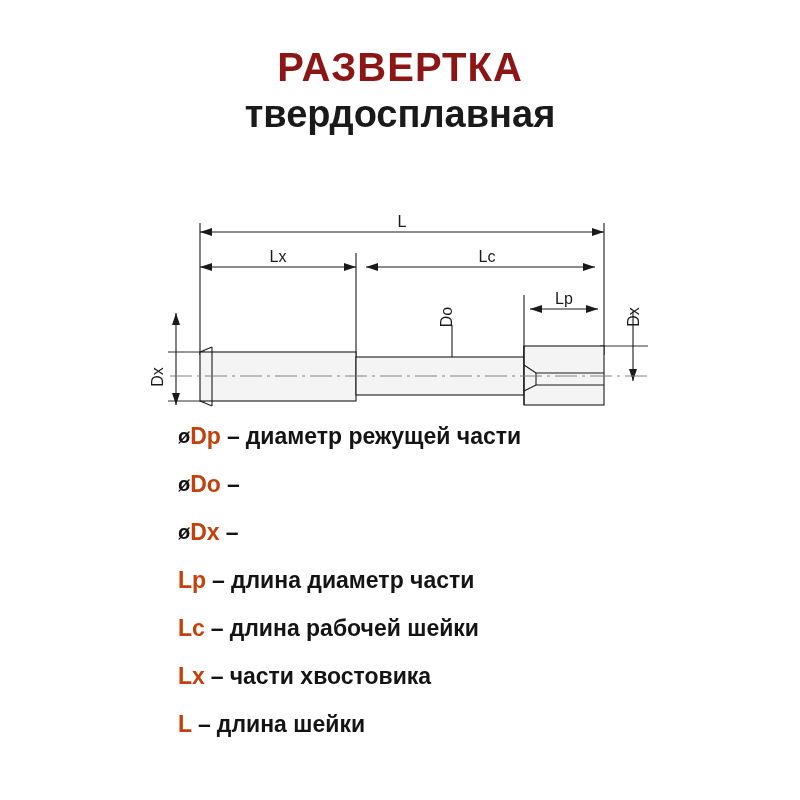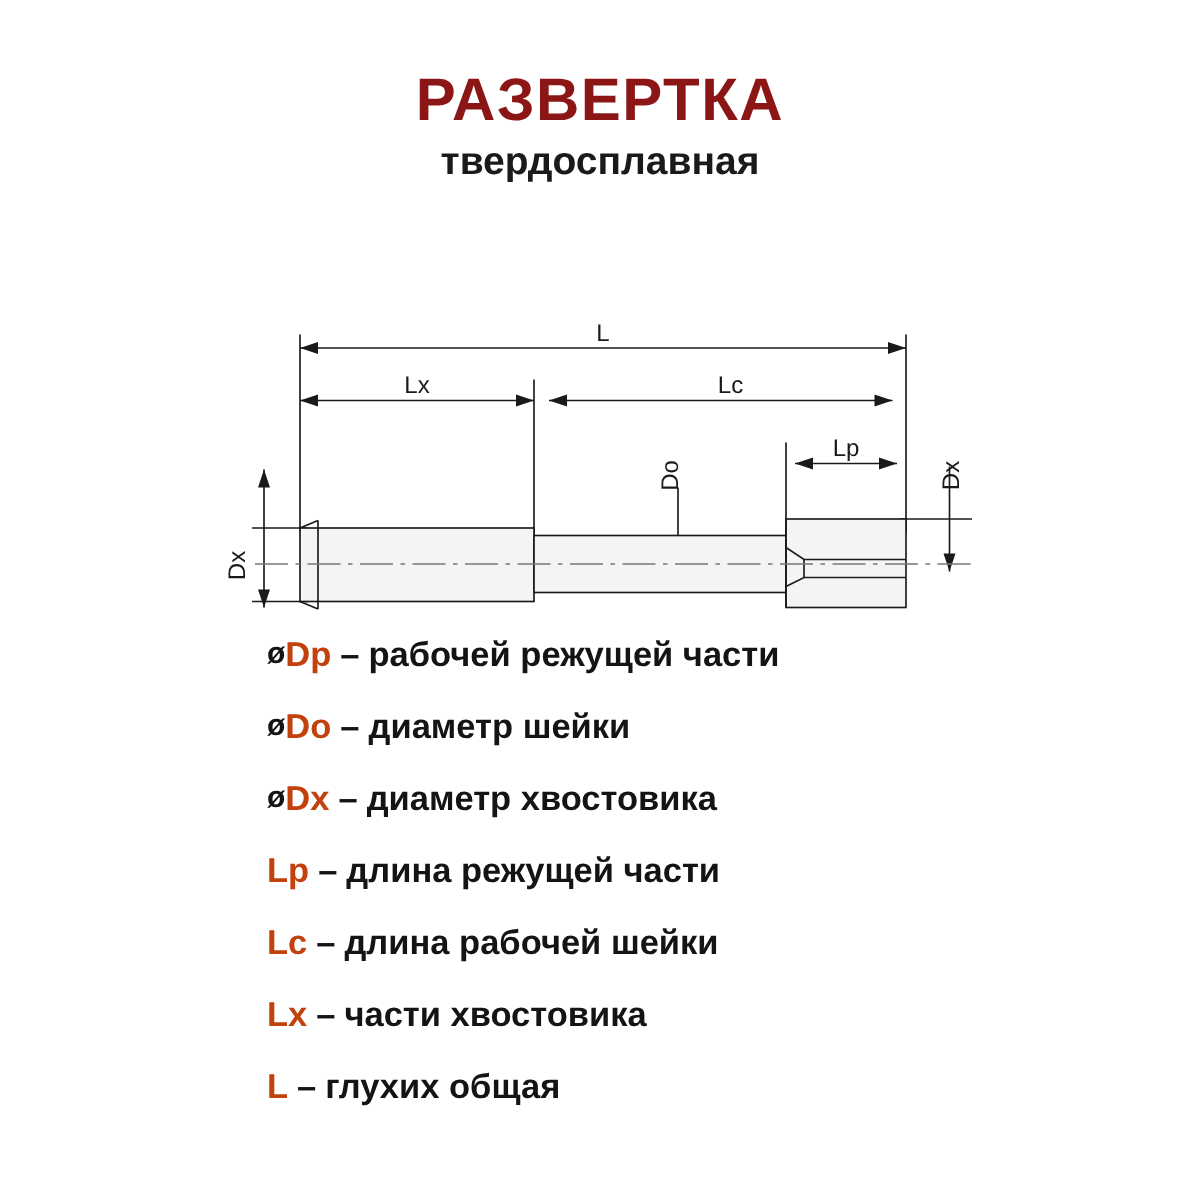--- a/index.html
+++ b/index.html
@@ -29,21 +29,21 @@
     text-align: center;
   }
   .title-main {
     font-size: 40px;
     font-weight: bold;
     color: #8c1515;
     letter-spacing: 1px;
     line-height: 1.05;
   }
   .title-sub {
-    font-size: 26px;
+    font-size: 38px;
     font-weight: bold;
     color: #1a1a1a;
     line-height: 1.18;
     margin-top: 4px;
   }
 
   
   #drawing {
     position: absolute;
     left: 0;
@@ -160,60 +160,58 @@
       </g>
     </svg>
   </div>
 
   <div id="legend">
 
     <div class="legend-row">
       <span class="legend-dia">ø</span>
         <span class="legend-sym">Dp</span>
       <span class="legend-text">–</span>
-      <span class="legend-text">рабочей режущей части</span>
+      <span class="legend-text">диаметр режущей части</span>
     </div>
 
     <div class="legend-row">
       <span class="legend-dia">ø</span>
         <span class="legend-sym">Do</span>
       <span class="legend-text">–</span>
-      <span class="legend-text">диаметр шейки</span>
     </div>
 
     <div class="legend-row">
       <span class="legend-dia">ø</span>
         <span class="legend-sym">Dx</span>
       <span class="legend-text">–</span>
-      <span class="legend-text">диаметр хвостовика</span>
     </div>
 
     <div class="legend-row">
       <span class="legend-dia"></span>
         <span class="legend-sym">Lp</span>
       <span class="legend-text">–</span>
-      <span class="legend-text">длина режущей части</span>
+      <span class="legend-text">длина диаметр части</span>
     </div>
 
     <div class="legend-row">
       <span class="legend-dia"></span>
         <span class="legend-sym">Lc</span>
       <span class="legend-text">–</span>
       <span class="legend-text">длина рабочей шейки</span>
     </div>
 
     <div class="legend-row">
       <span class="legend-dia"></span>
         <span class="legend-sym">Lx</span>
       <span class="legend-text">–</span>
       <span class="legend-text">части хвостовика</span>
     </div>
 
     <div class="legend-row">
       <span class="legend-dia"></span>
         <span class="legend-sym">L</span>
       <span class="legend-text">–</span>
-      <span class="legend-text">глухих общая</span>
+      <span class="legend-text">длина шейки</span>
     </div>
 
   </div>
 
 </div>
 
 </body></html>

